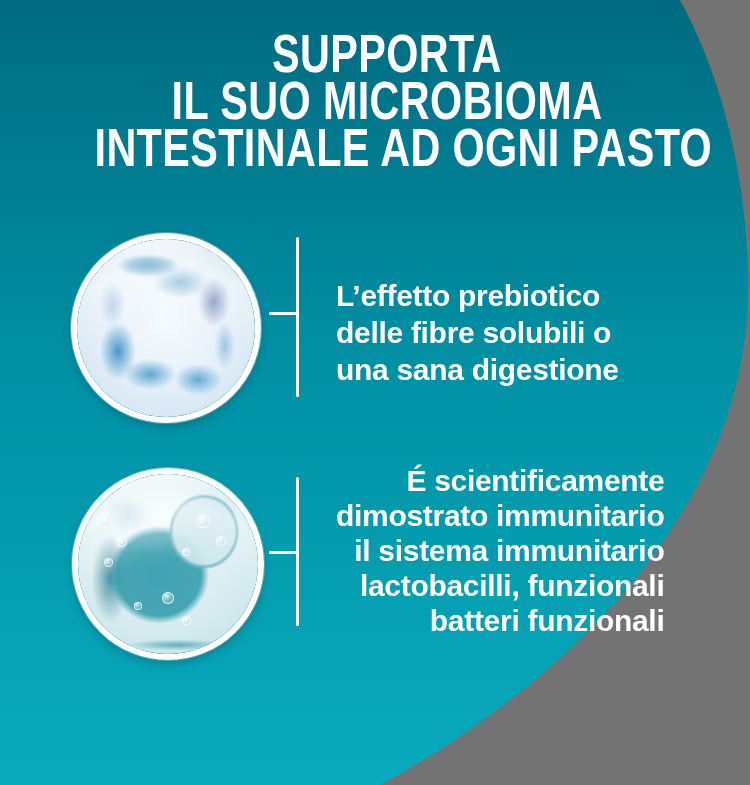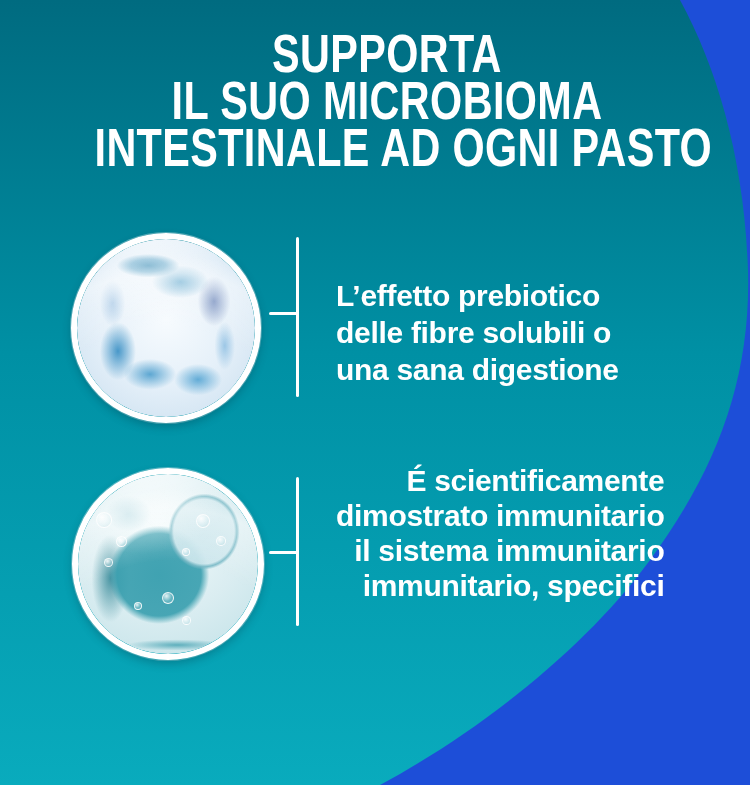--- a/index.html
+++ b/index.html
@@ -1,18 +1,18 @@
 <!DOCTYPE html>
 <html><head>
 <meta charset="utf-8">
 <style>
   html,body{margin:0;padding:0;background:#ffffff;}
   .canvas{
     position:relative;width:750px;height:785px;overflow:hidden;
-    background:#1d4ed8;
+    background:#737373;
     font-family:"Liberation Sans", sans-serif;
     -webkit-font-smoothing:antialiased;
   }
   .bg-svg{position:absolute;left:0;top:0;width:750px;height:785px;display:block;}
 
   
   .title{
     position:absolute;left:0;top:30px;width:750px;margin:0;
     text-align:center;color:#ffffff;
     font-size:53px;line-height:47px;font-weight:700;
@@ -125,16 +125,17 @@
     <span class="bubble" style="left:104px;top:142px;width:7px;height:7px;"></span>
     <span class="bubble" style="left:56px;top:128px;width:6px;height:6px;"></span>
     <div class="sheen"></div>
   </div>
   <div class="connector-v v2"></div>
   <div class="connector-h h2"></div>
   <p class="copy copy-2">
     <span class="ln b">É scientificamente</span>
     <span class="ln b">dimostrato immunitario</span>
     <span class="ln b">il sistema immunitario</span>
-    <span class="ln">immunitario, specifici</span>
+    <span class="ln">lactobacilli, funzionali</span>
+    <span class="ln">batteri funzionali</span>
   </p>
 
 </div>
 
 </body></html>

